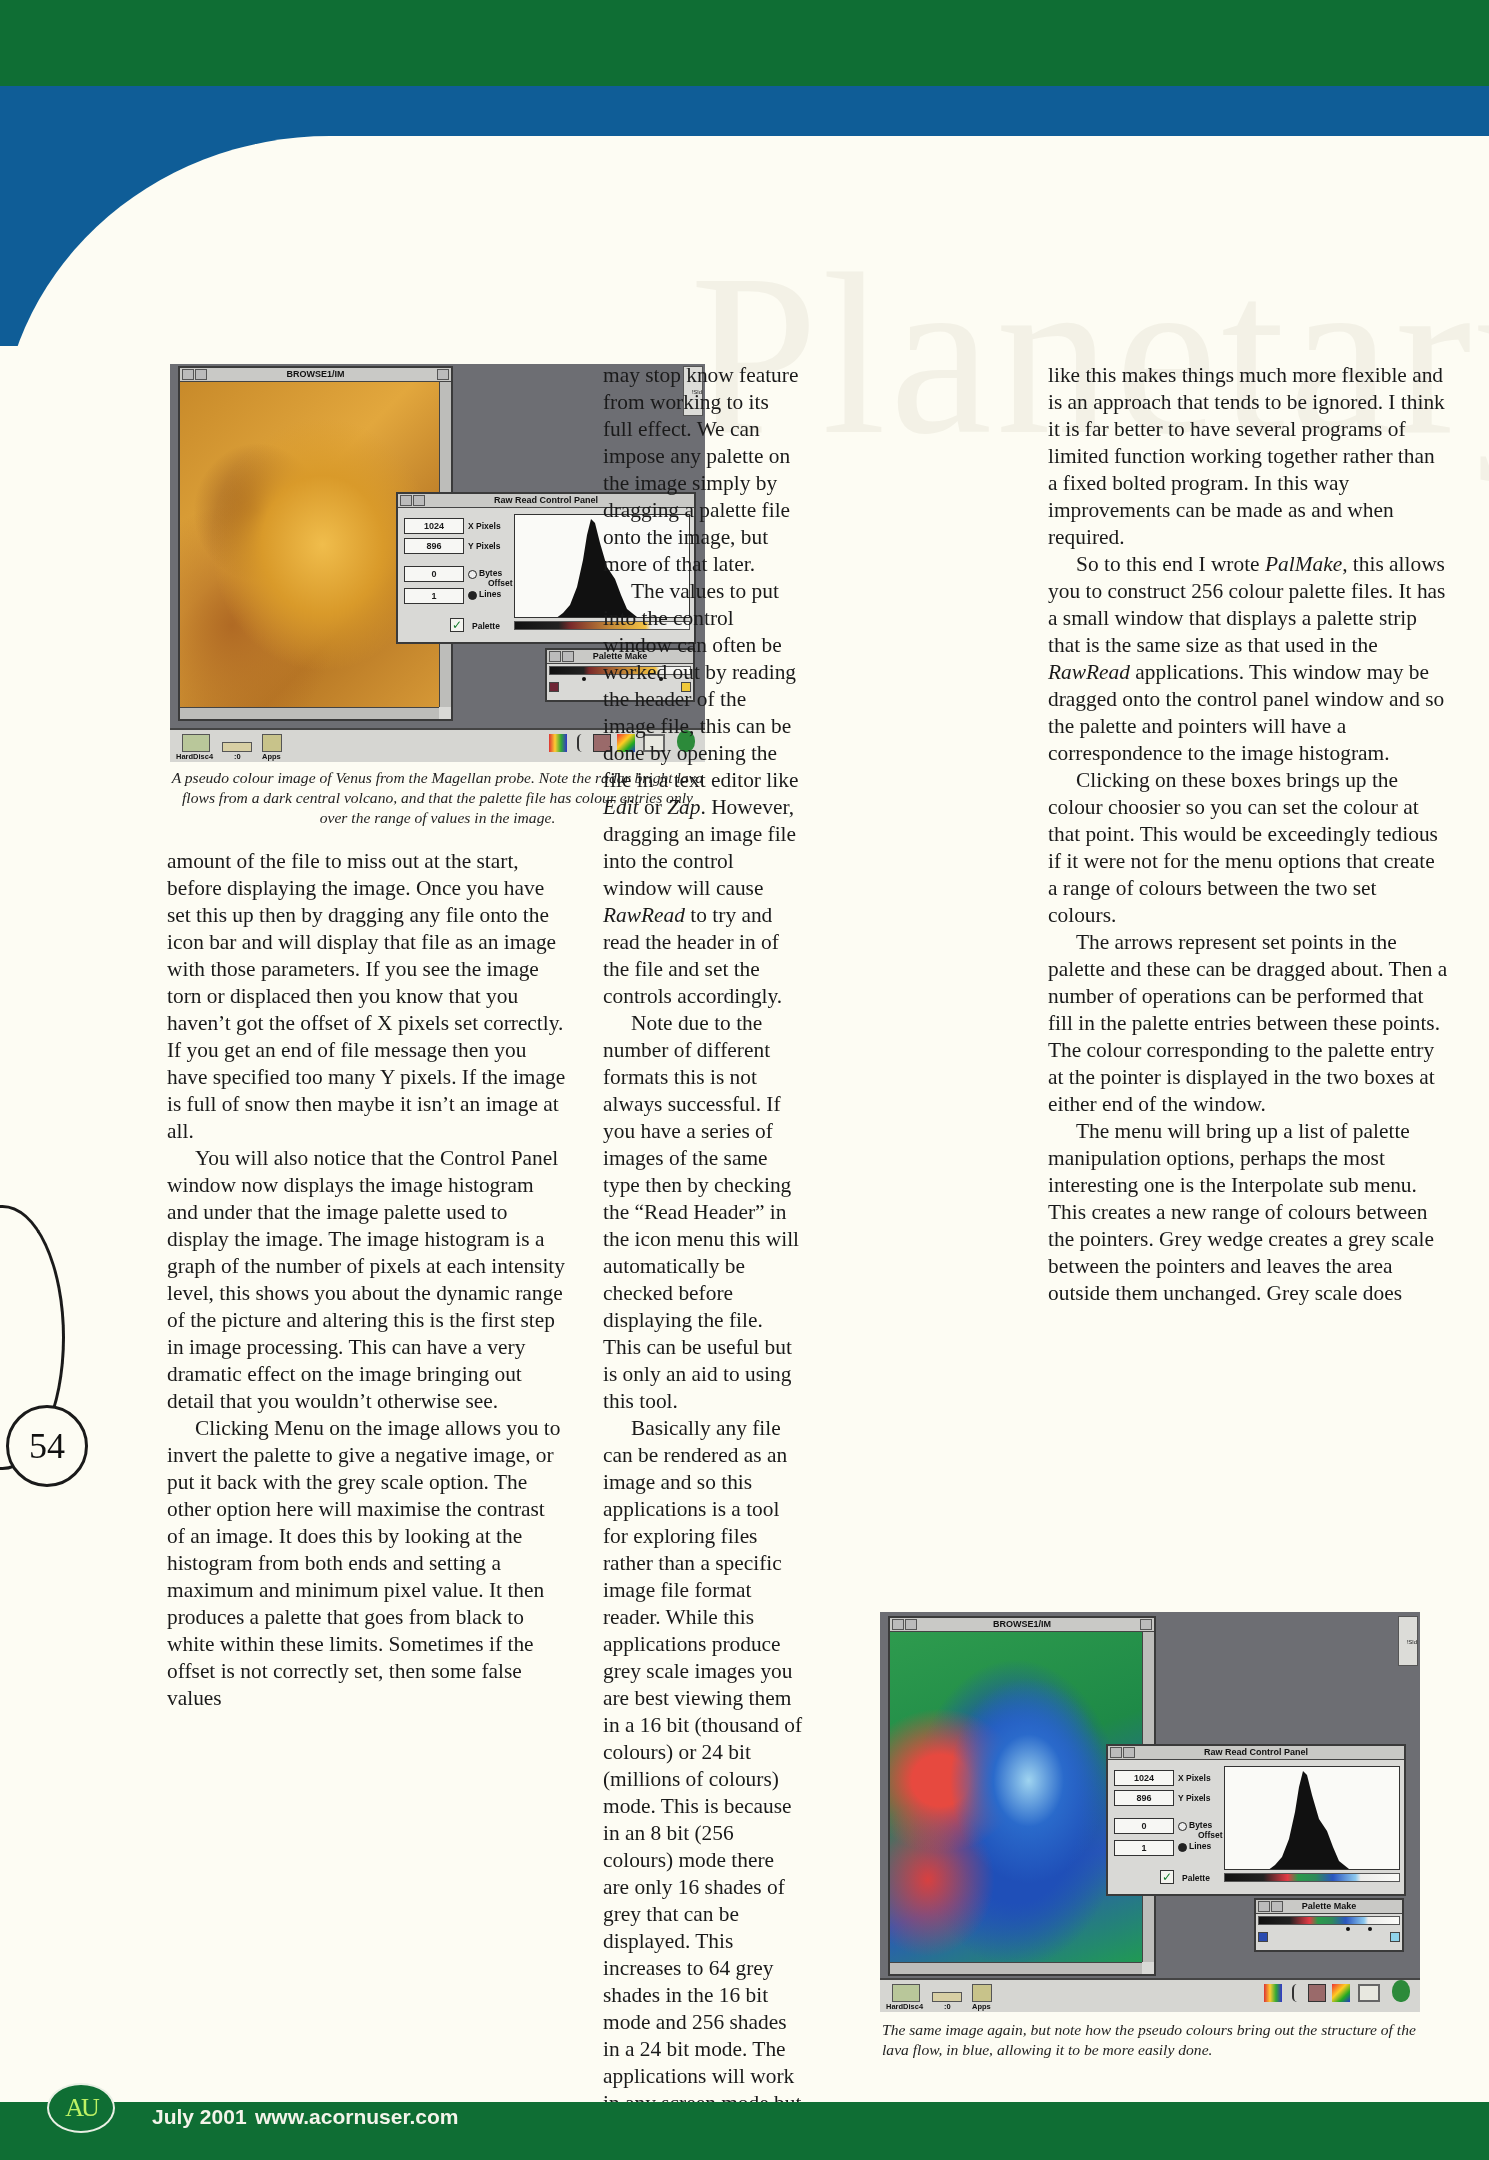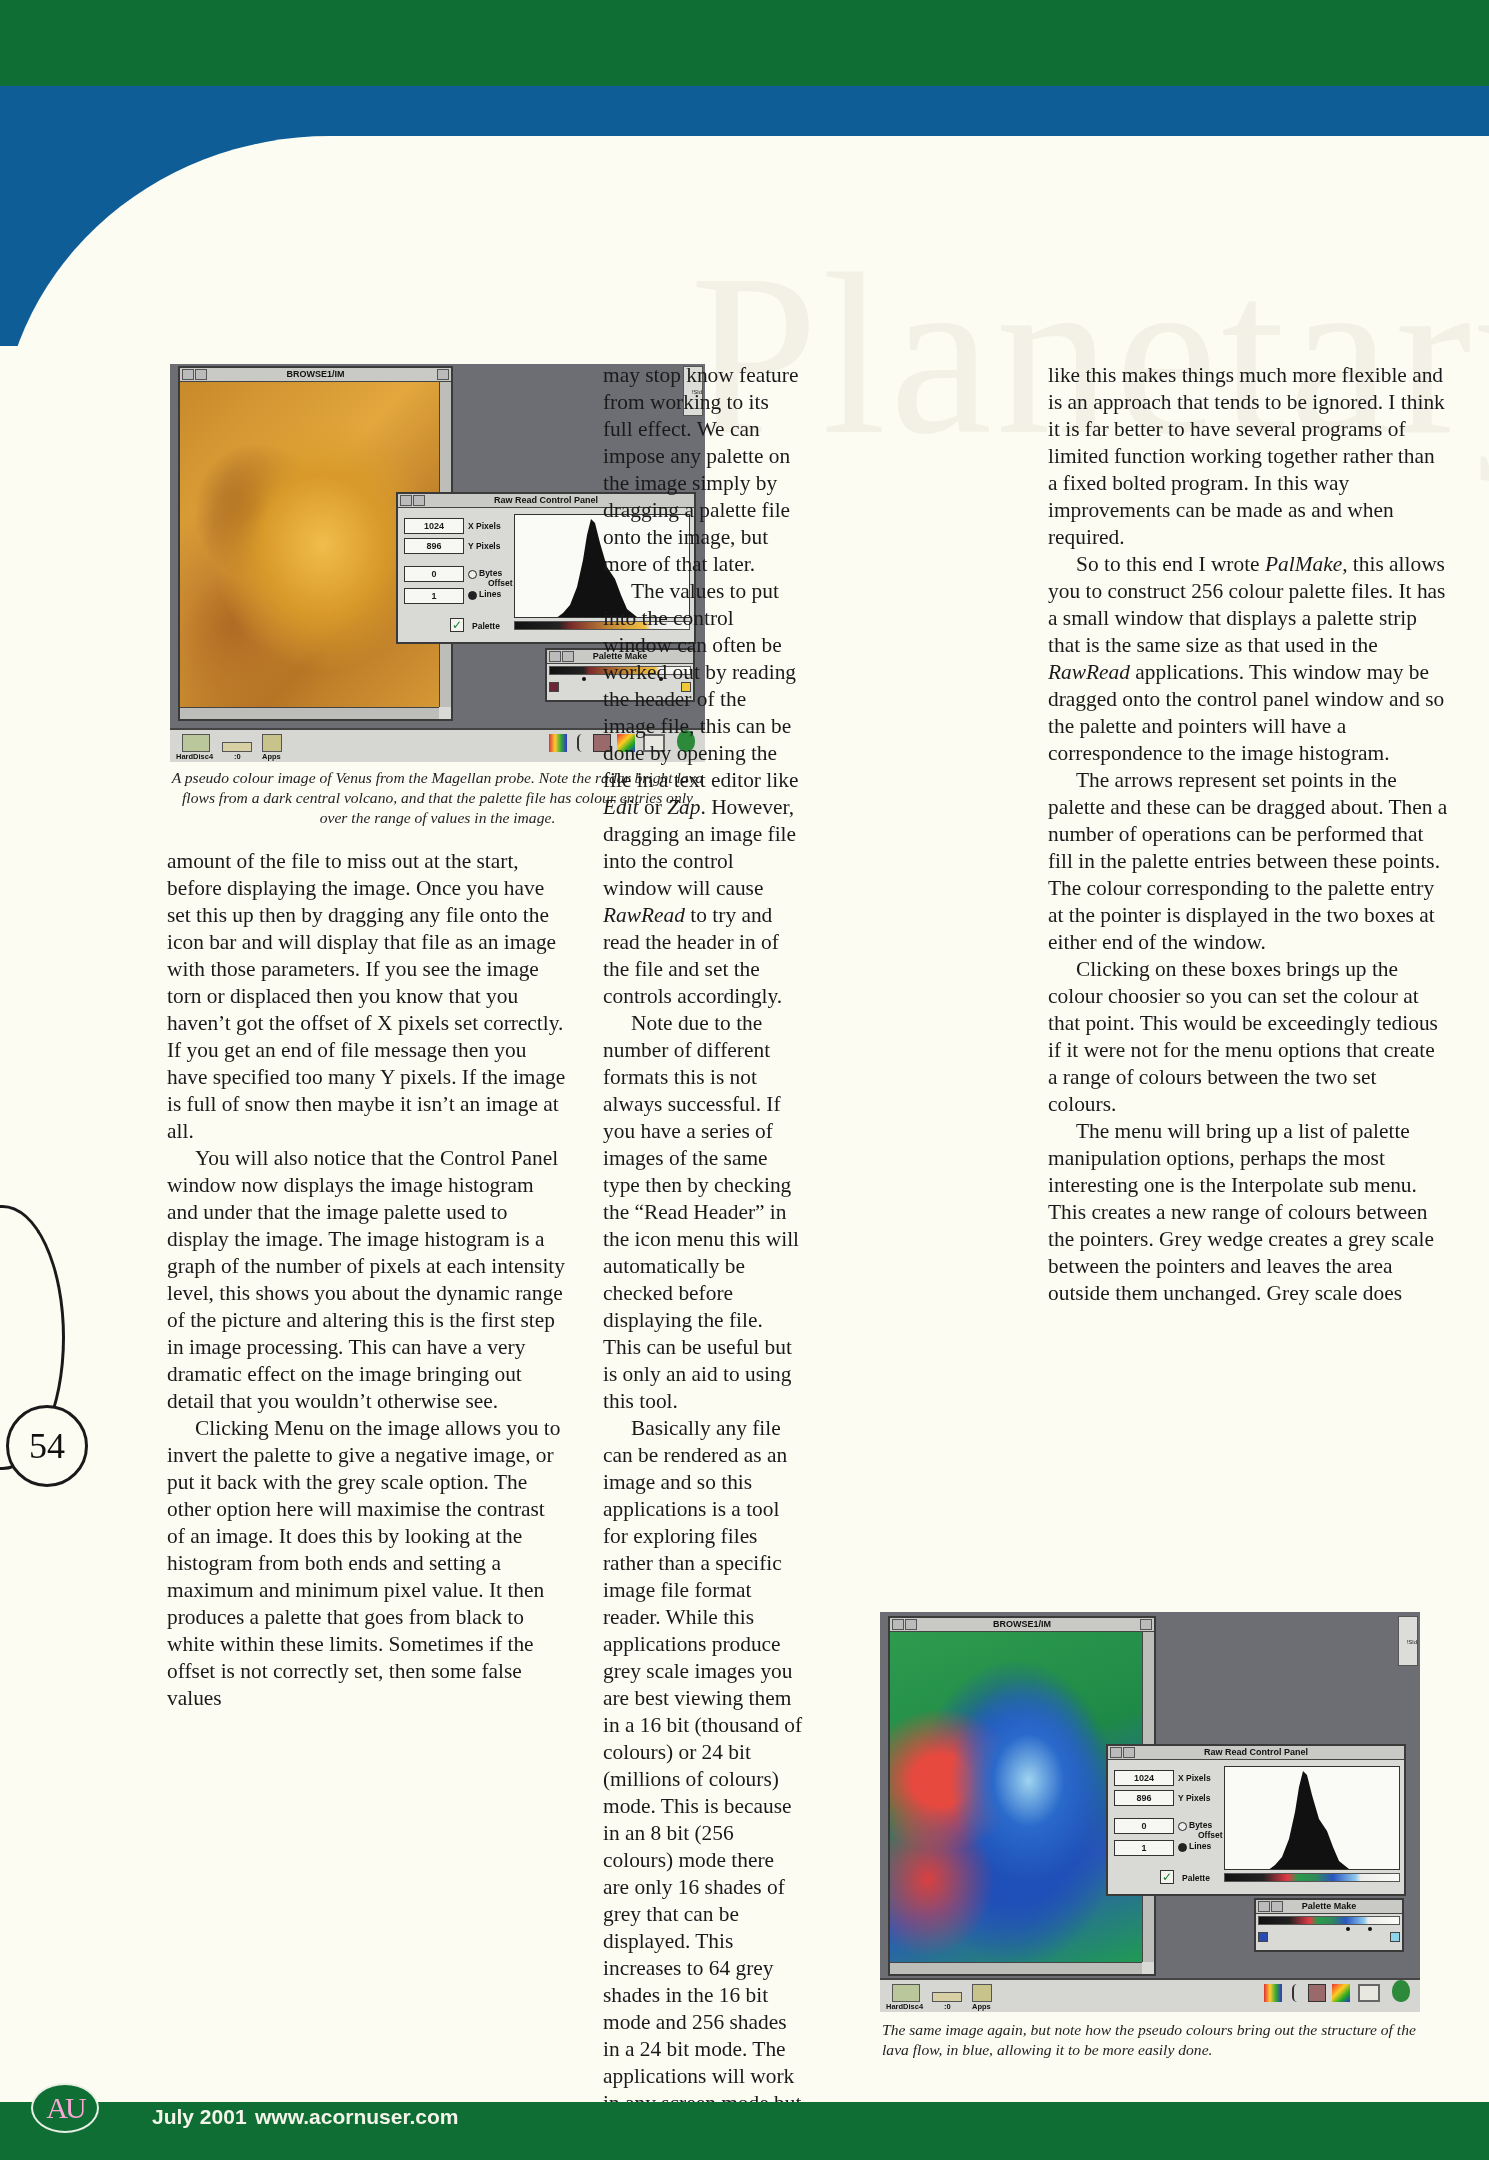--- a/index.html
+++ b/index.html
@@ -69,22 +69,22 @@
   .iconbar { position: absolute; left: 0; right: 0; bottom: 0; height: 34px; background: #d6d6d2; border-top: 2px solid #444; }
   .ib-icon { position: absolute; bottom: 10px; height: 18px; }
   .ib-label { position: absolute; bottom: 1px; font-family: "Liberation Sans", sans-serif; font-size: 7.5px; font-weight: bold; color: #111; }
   .sld { position: absolute; width: 20px; height: 50px; background: #dcdcd8; border: 1px solid #555; font-family: "Liberation Sans", sans-serif; font-size: 6px; text-align: right; padding-top: 22px; }
 
   .page-num-arc { position: absolute; left: -60px; top: 1205px; width: 125px; height: 265px; border: 3px solid #1a1a1a; border-radius: 50%; border-left-color: transparent; }
   .page-num { position: absolute; left: 6px; top: 1405px; width: 82px; height: 82px; border-radius: 50%; border: 3px solid #1a1a1a; background: #fdfcf3;
     font-family: "Liberation Serif", serif; font-size: 36px; text-align: center; line-height: 76px; color: #111; }
 
   .footer { position: absolute; left: 0; top: 2102px; width: 1489px; height: 58px; background: #0f6e34; }
-  .footer-logo { position: absolute; left: 31px; top: 2083px; width: 68px; height: 50px; border-radius: 50%; background: #0f6e34; border: 2px solid #e9efe4;
-    font-family: "Liberation Serif", serif; font-size: 30px; color: #f9a8d4; text-align: center; line-height: 46px; letter-spacing: -3px; }
+  .footer-logo { position: absolute; left: 47px; top: 2083px; width: 68px; height: 50px; border-radius: 50%; background: #0f6e34; border: 2px solid #e9efe4;
+    font-family: "Liberation Serif", serif; font-size: 26px; color: #bef264; text-align: center; line-height: 46px; letter-spacing: -3px; }
   .footer-text { position: absolute; top: 2105px; font-family: "Liberation Sans", sans-serif; font-size: 21px; font-weight: bold; color: #f4f4ea; white-space: nowrap; }
   .footer-date { left: 152px; }
   .footer-url { left: 255px; }
 </style>
 </head>
 <body>
 
 <div class="band-green"></div>
 <div class="band-blue"></div>
 <div class="page-sheet"></div>
@@ -240,22 +240,22 @@
 <div class="col col2">
     <div style="float: right; width: 200px; height: 600px; shape-outside: inset(0px); margin-top: 1218px;"></div>
     <p><span>may stop know feature from working to its full effect. We can impose any palette on the image simply by dragging a palette file onto the image, but more of that later.</span></p>
     <p class="ind"><span>The values to put into the control window can often be worked out by reading the header of the image file, this can be done by opening the file in a text editor like </span><em>Edit</em><span> or </span><em>Zap</em><span>. However, dragging an image file into the control window will cause </span><em>RawRead</em><span> to try and read the header in of the file and set the controls accordingly.</span></p>
     <p class="ind"><span>Note due to the number of different formats this is not always successful. If you have a series of images of the same type then by checking the “Read Header” in the icon menu this will automatically be checked before displaying the file. This can be useful but is only an aid to using this tool.</span></p>
     <p class="ind"><span>Basically any file can be rendered as an image and so this applications is a tool for exploring files rather than a specific image file format reader. While this applications produce grey scale images you are best viewing them in a 16 bit (thousand of colours) or 24 bit (millions of colours) mode. This is because in an 8 bit (256 colours) mode there are only 16 shades of grey that can be displayed. This increases to 64 grey shades in the 16 bit mode and 256 shades in a 24 bit mode. The applications will work in any screen mode but the higher the mode the better they will look.</span></p>
   </div>
 <div class="col col3">
     <p><span>like this makes things much more flexible and is an approach that tends to be ignored. I think it is far better to have several programs of limited function working together rather than a fixed bolted program. In this way improvements can be made as and when required.</span></p>
     <p class="ind"><span>So to this end I wrote </span><em>PalMake,</em><span> this allows you to construct 256 colour palette files. It has a small window that displays a palette strip that is the same size as that used in the </span><em>RawRead</em><span> applications. This window may be dragged onto the control panel window and so the palette and pointers will have a correspondence to the image histogram.</span></p>
+    <p class="ind"><span>Clicking on these boxes brings up the colour choosier so you can set the colour at that point. This would be exceedingly tedious if it were not for the menu options that create a range of colours between the two set colours.</span></p>
     <p class="ind"><span>The arrows represent set points in the palette and these can be dragged about. Then a number of operations can be performed that fill in the palette entries between these points. The colour corresponding to the palette entry at the pointer is displayed in the two boxes at either end of the window.</span></p>
-    <p class="ind"><span>Clicking on these boxes brings up the colour choosier so you can set the colour at that point. This would be exceedingly tedious if it were not for the menu options that create a range of colours between the two set colours.</span></p>
     <p class="ind"><span>The menu will bring up a list of palette manipulation options, perhaps the most interesting one is the Interpolate sub menu. This creates a new range of colours between the pointers. Grey wedge creates a grey scale between the pointers and leaves the area outside them unchanged. Grey scale does</span></p>
   </div>
 
 <div class="page-num-arc"></div>
 <div class="page-num">54</div>
 
 <div class="footer"></div>
 <div class="footer-logo">AU</div>
 <div class="footer-text footer-date">July 2001</div>
 <div class="footer-text footer-url">www.acornuser.com</div>

